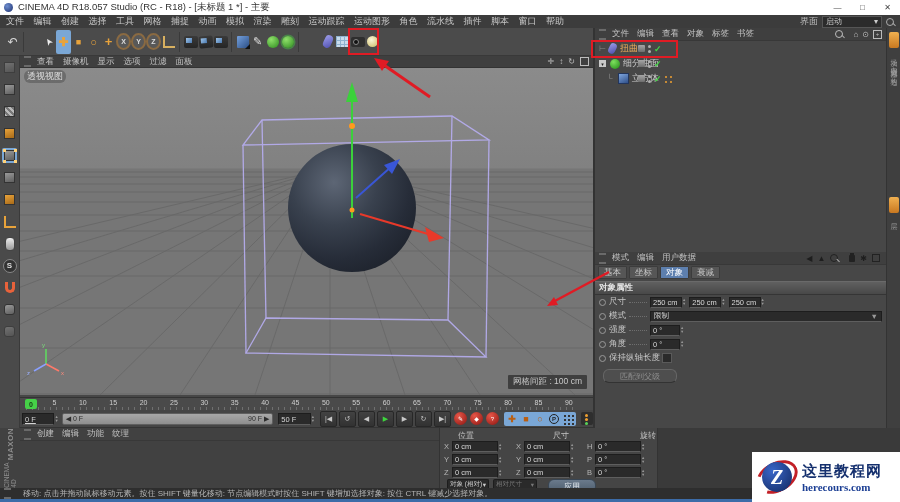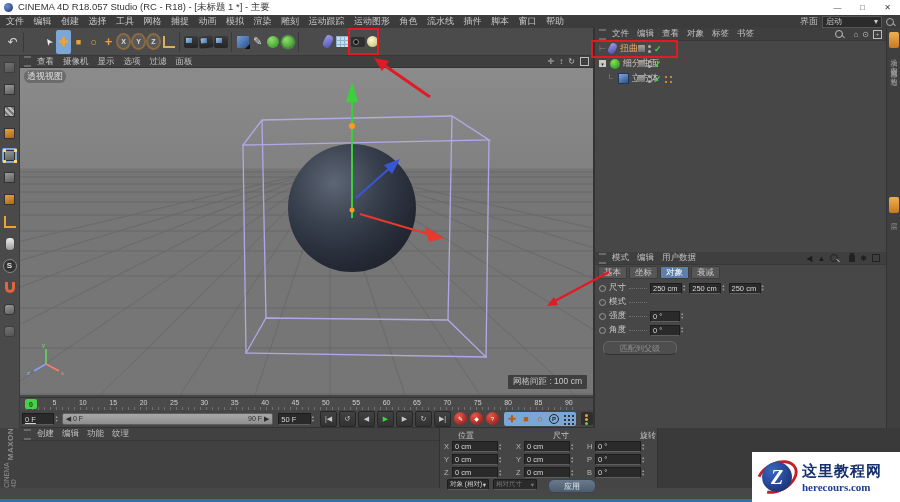--- a/index.html
+++ b/index.html
@@ -497,20 +497,21 @@
         <span>✱</span>
         <span style="border:1px solid #222;width:6px;height:6px;display:inline-block;"></span>
       </div>
     </div>
     <div class="tabs">
       <span class="tab">基本</span>
       <span class="tab">坐标</span>
       <span class="tab active">对象</span>
       <span class="tab">衰减</span>
     </div>
+    <div class="secthead">对象属性</div>
     <div class="arow">
       <div class="bullet"></div>
       <span>尺寸</span>
       <span class="leader" style="width:18px;"></span>
       <span class="fld" style="width:32px;">250 cm</span>
       <span class="st">
           <span>▴</span>
           <span>▾</span>
         </span>
       <span class="fld" style="width:32px;margin-left:4px;">250 cm</span>
@@ -521,40 +522,49 @@
       <span class="fld" style="width:32px;margin-left:4px;">250 cm</span>
       <span class="st">
           <span>▴</span>
           <span>▾</span>
         </span>
     </div>
     <div class="arow">
       <div class="bullet"></div>
       <span>模式</span>
       <span class="leader" style="width:18px;"></span>
+      <div class="ddown" style="flex:1;margin-right:4px;">
+        <span>限制</span>
+          <span style="color:#999;">▼</span>
+      </div>
     </div>
     <div class="arow">
       <div class="bullet"></div>
       <span>强度</span>
       <span class="leader" style="width:18px;"></span>
       <span class="fld" style="width:30px;">0 °</span>
       <span class="st">
           <span>▴</span>
           <span>▾</span>
         </span>
     </div>
     <div class="arow">
       <div class="bullet"></div>
       <span>角度</span>
       <span class="leader" style="width:18px;"></span>
       <span class="fld" style="width:30px;">0 °</span>
       <span class="st">
           <span>▴</span>
           <span>▾</span>
         </span>
+    </div>
+    <div class="arow">
+      <div class="bullet"></div>
+      <span>保持纵轴长度</span>
+      <span class="chk"></span>
     </div>
     <div class="fitbtn">匹配到父级</div>
   </div>
 
   <div class="r ruler">
     <div class="tickrow">
       <span>0</span>
         <span>5</span>
         <span>10</span>
       <span>15</span>
@@ -715,20 +725,24 @@
       </div>
     <div class="cselect" style="left:53px;top:51px;width:44px;color:#777;">
       <span>相对尺寸</span>
         <span>▾</span>
       </div>
     <div class="applybtn" style="left:108px;top:51px;width:46px;">应用</div>
   </div>
 
   <div class="r emptybr"></div>
 
+  <div class="r statusbar">
+    <div class="grip"></div>
+    <span class="stattext">移动: 点击并拖动鼠标移动元素。按住 SHIFT 键量化移动: 节点编辑模式时按住 SHIFT 键增加选择对象: 按住 CTRL 键减少选择对象。</span>
+  </div>
   <div class="r bluestrip"></div>
 
   <div class="r watermark">
     <div class="wlogo">
       <div class="swoosh"></div>
       <div class="zball">Z</div>
     </div>
     <div class="wtext">
       <span class="wname">这里教程网</span>
       <span class="wurl">herecours.com</span>

